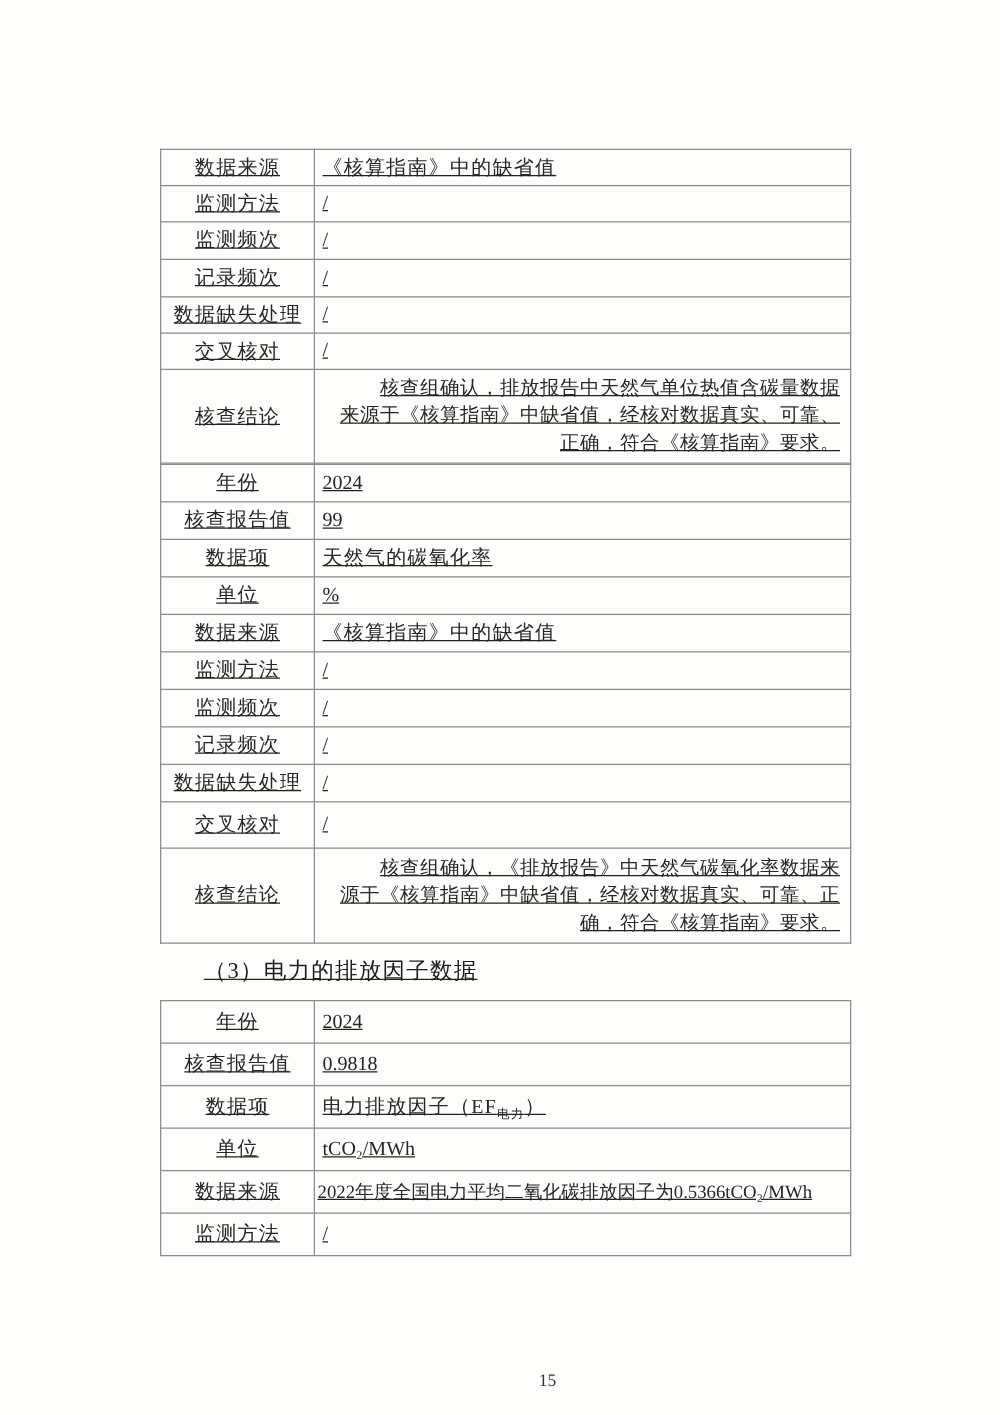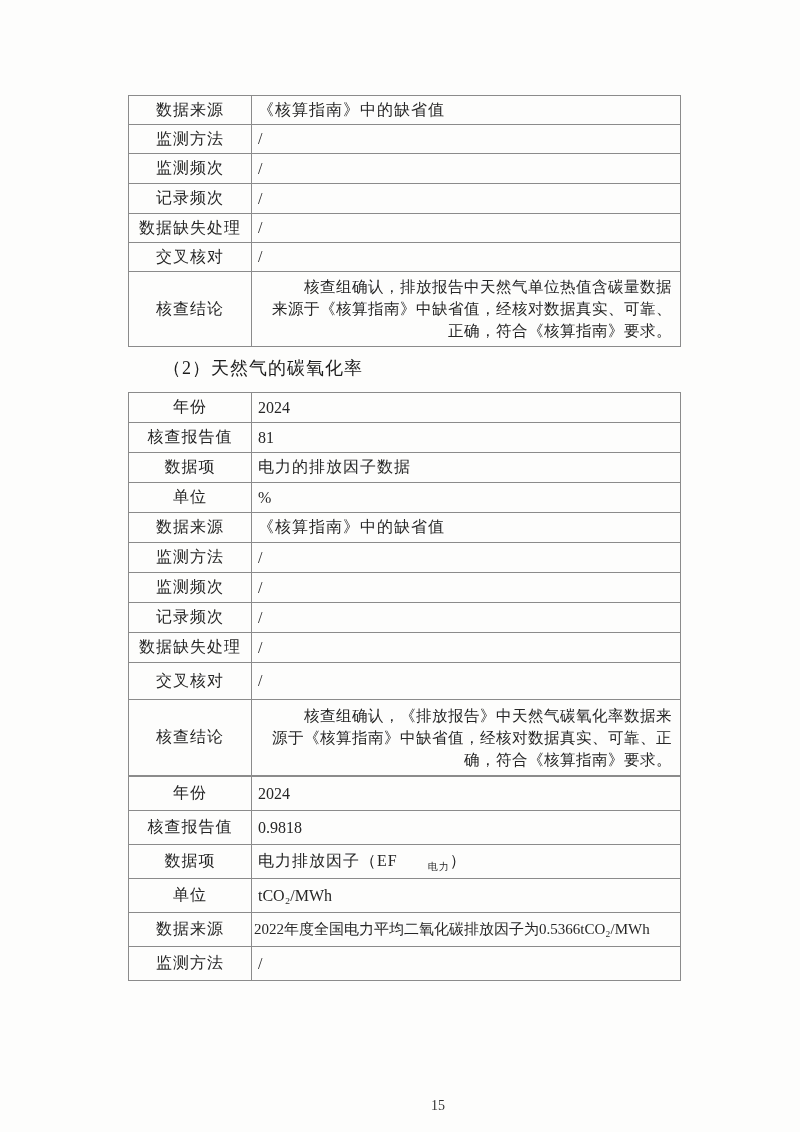--- a/index.html
+++ b/index.html
@@ -5,21 +5,21 @@
   * { box-sizing: border-box; }
   html, body { margin: 0; padding: 0; }
   body {
     width: 800px; height: 1132px;
     background: #fdfdfc;
     position: relative;
     font-family: "Liberation Serif", "DejaVu Serif", serif;
     color: #222;
     overflow: hidden;
   }
-  .content { position: absolute; top: 95px; left: 128px; width: 553px; }
+  .content { position: absolute; top: 119px; left: 128px; width: 553px; text-decoration: underline; }
   table.vt { border-collapse: collapse; width: 553px; table-layout: fixed; }
   table.vt td {
     border: 1px solid #8b8b8b;
     vertical-align: middle;
     font-size: 16px;
     color: #262626;
   }
   col.c-label { width: 123px; }
   td.label  { text-align: center; letter-spacing: 1px; padding: 2px; }
   td.value  { text-align: left; letter-spacing: 1px; padding: 2px 6px; }
@@ -29,21 +29,21 @@
     line-height: 22px; font-size: 15.5px;
     padding: 4px 8px; letter-spacing: 0.5px;
   }
   td.value.tight { letter-spacing: 0; font-size: 15px; white-space: nowrap; padding: 2px 2px; }
   tr.h29 td { height: 29px; }
   tr.h30 td { height: 30px; }
   tr.h34 td { height: 34px; }
   tr.h37 td { height: 37px; }
   tr.h63 td { height: 63px; }
   tr.h76 td { height: 76px; }
-  sub { font-size: 10px; line-height: 0; margin-left: 30px; }
+  sub { font-size: 10px; line-height: 0; }
   .heading {
     font-size: 18px; letter-spacing: 1px;
     margin: 9px 0 12px 35px; color: #1c1c1c;
   }
   .page-number {
     position: absolute; top: 1098px; left: 0;
     width: 100%; text-align: center;
     font-size: 14px; color: #333; margin-left: 38px;
   }
 </style>
@@ -82,39 +82,38 @@
         <td class="label">交叉核对</td>
         <td class="value num">/</td>
       </tr>
       <tr class="h63">
         <td class="label">核查结论</td>
         <td class="value long">核查组确认，排放报告中天然气单位热值含碳量数据来源于《核算指南》中缺省值，经核对数据真实、可靠、正确，符合《核算指南》要求。</td>
       </tr>
     </tbody>
   </table>
 
-  <div class="heading">（2）天然气的碳氧化率</div>
 
   <table class="vt">
     <colgroup>
         <col class="c-label">
         <col>
       </colgroup>
     <tbody>
       <tr class="h30">
         <td class="label">年份</td>
         <td class="value num">2024</td>
       </tr>
       <tr class="h30">
         <td class="label">核查报告值</td>
-        <td class="value num">81</td>
+        <td class="value num">99</td>
       </tr>
       <tr class="h30">
         <td class="label">数据项</td>
-        <td class="value">电力的排放因子数据</td>
+        <td class="value">天然气的碳氧化率</td>
       </tr>
       <tr class="h30">
         <td class="label">单位</td>
         <td class="value num">%</td>
       </tr>
       <tr class="h30">
         <td class="label">数据来源</td>
         <td class="value">《核算指南》中的缺省值</td>
       </tr>
       <tr class="h30">
@@ -137,20 +136,21 @@
         <td class="label">交叉核对</td>
         <td class="value num">/</td>
       </tr>
       <tr class="h76">
         <td class="label">核查结论</td>
         <td class="value long">核查组确认，《排放报告》中天然气碳氧化率数据来源于《核算指南》中缺省值，经核对数据真实、可靠、正确，符合《核算指南》要求。</td>
       </tr>
     </tbody>
   </table>
 
+  <div class="heading">（3）电力的排放因子数据</div>
 
   <table class="vt">
     <colgroup>
         <col class="c-label">
         <col>
       </colgroup>
     <tbody>
       <tr class="h34">
         <td class="label">年份</td>
         <td class="value num">2024</td>

